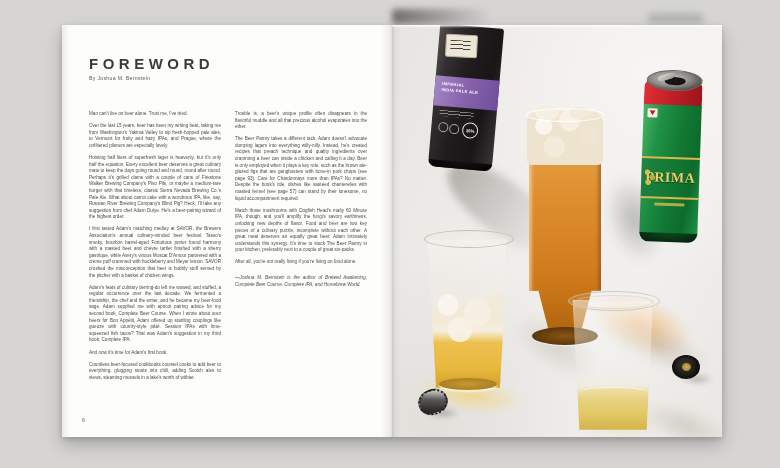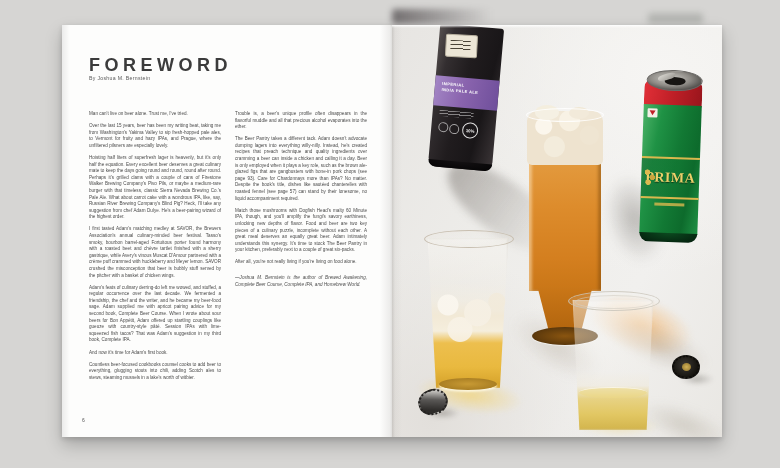--- a/index.html
+++ b/index.html
@@ -15,21 +15,21 @@
   
   .spread { position:absolute; left:62px; top:25px; width:660px; height:412px; background:#fdfdfc;
             box-shadow:0 8px 16px rgba(0,0,0,.22), 0 2px 5px rgba(0,0,0,.14); }
   .spine-left { position:absolute; left:0; top:0; width:8px; height:100%;
             background:linear-gradient(90deg, rgba(0,0,0,.07), rgba(0,0,0,0)); }
   .fold { position:absolute; left:318px; top:0; width:22px; height:100%; z-index:6; pointer-events:none;
             background:linear-gradient(90deg, rgba(90,85,80,0), rgba(90,85,80,.10) 45%, rgba(60,55,50,.16) 55%, rgba(90,85,80,.05) 68%, rgba(90,85,80,0)); }
 
   
   .page-left { position:absolute; left:0; top:0; width:330px; height:412px; }
-  .fw-title { position:absolute; left:27px; top:30px; font-size:18px; font-weight:bold;
+  .fw-title { position:absolute; left:27px; top:30px; font-size:15px; font-weight:bold;
               letter-spacing:4.5px; color:#3b3b3b; }
   .fw-byline { position:absolute; left:27px; top:50px; font-size:5.2px; letter-spacing:.3px; color:#5a5a5a; }
   .textcols { position:absolute; left:27px; top:86px; display:flex; gap:14px; }
   .tc { width:132px; }
   .tc p { margin:0 0 5.5px 0; font-size:4.6px; line-height:6.6px; text-align:justify; color:#4b4b4b; }
   .tc p.attr { margin-top:9px; font-style:italic; }
   .folio { position:absolute; left:20px; top:392px; font-size:5px; color:#555; }
 
   
   .page-right { position:absolute; left:330px; top:0; width:330px; height:412px; overflow:hidden;

